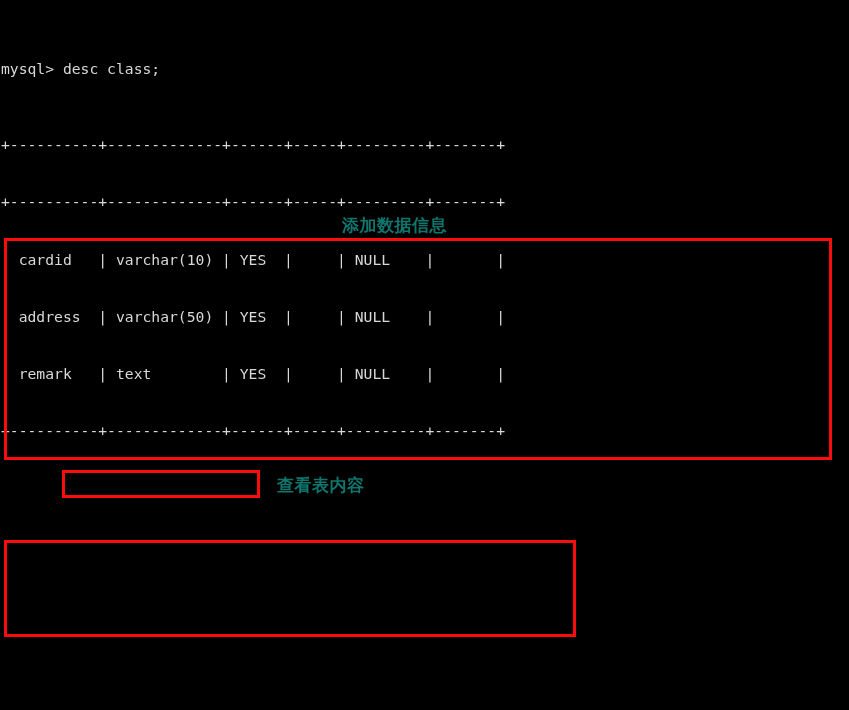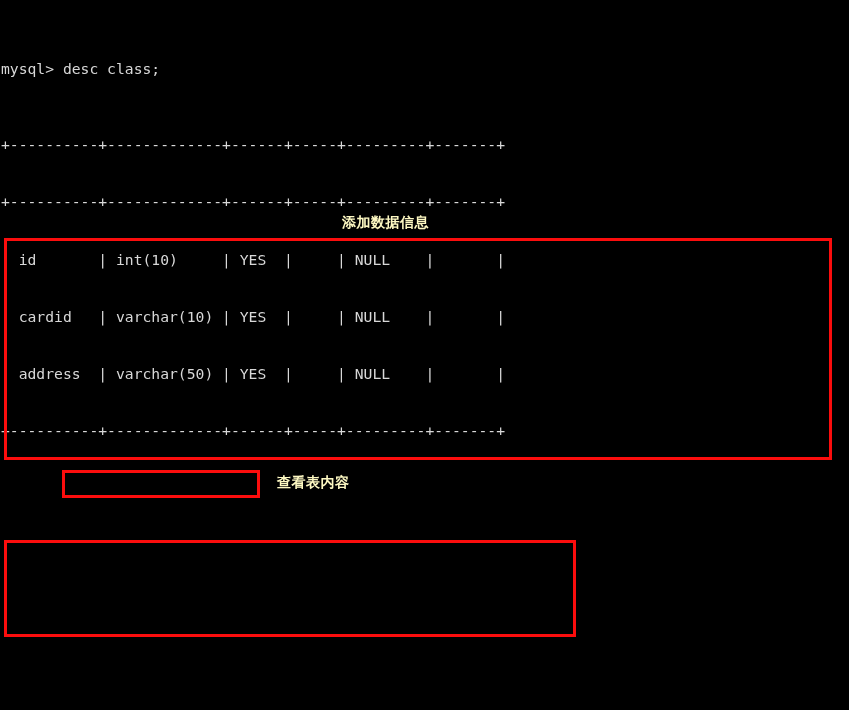--- a/index.html
+++ b/index.html
@@ -32,23 +32,23 @@
   }
   .line {
     height: 19.05px;
     white-space: pre;
     font-family: "DejaVu Sans Mono", monospace;
   }
 
   
   .annot {
     position: absolute;
-    color: #fef9c3;
+    color: #0f766e;
     font-family: "DejaVu Sans", sans-serif;
-    font-size: 14px;
+    font-size: 17px;
     font-weight: 700;
     white-space: pre;
     letter-spacing: 0.5px;
   }
 
   
   .redbox {
     position: absolute;
     border: 3px solid #fb0d0d;
     box-sizing: border-box;
@@ -61,23 +61,23 @@
 </style>
 </head>
 <body>
 
 <div id="terminal">
 
   <div class="line">mysql&gt; desc class;</div>
 
   <div class="line">+----------+-------------+------+-----+---------+-------+</div>
   <div class="line">+----------+-------------+------+-----+---------+-------+</div>
-  <div class="line">| id       | int(10)     | YES  |     | NULL    |       |</div>
   <div class="line">| cardid   | varchar(10) | YES  |     | NULL    |       |</div>
   <div class="line">| address  | varchar(50) | YES  |     | NULL    |       |</div>
+  <div class="line">| remark   | text        | YES  |     | NULL    |       |</div>
   <div class="line">+----------+-------------+------+-----+---------+-------+</div>
 
   
 
   
 
   
   
   
 

